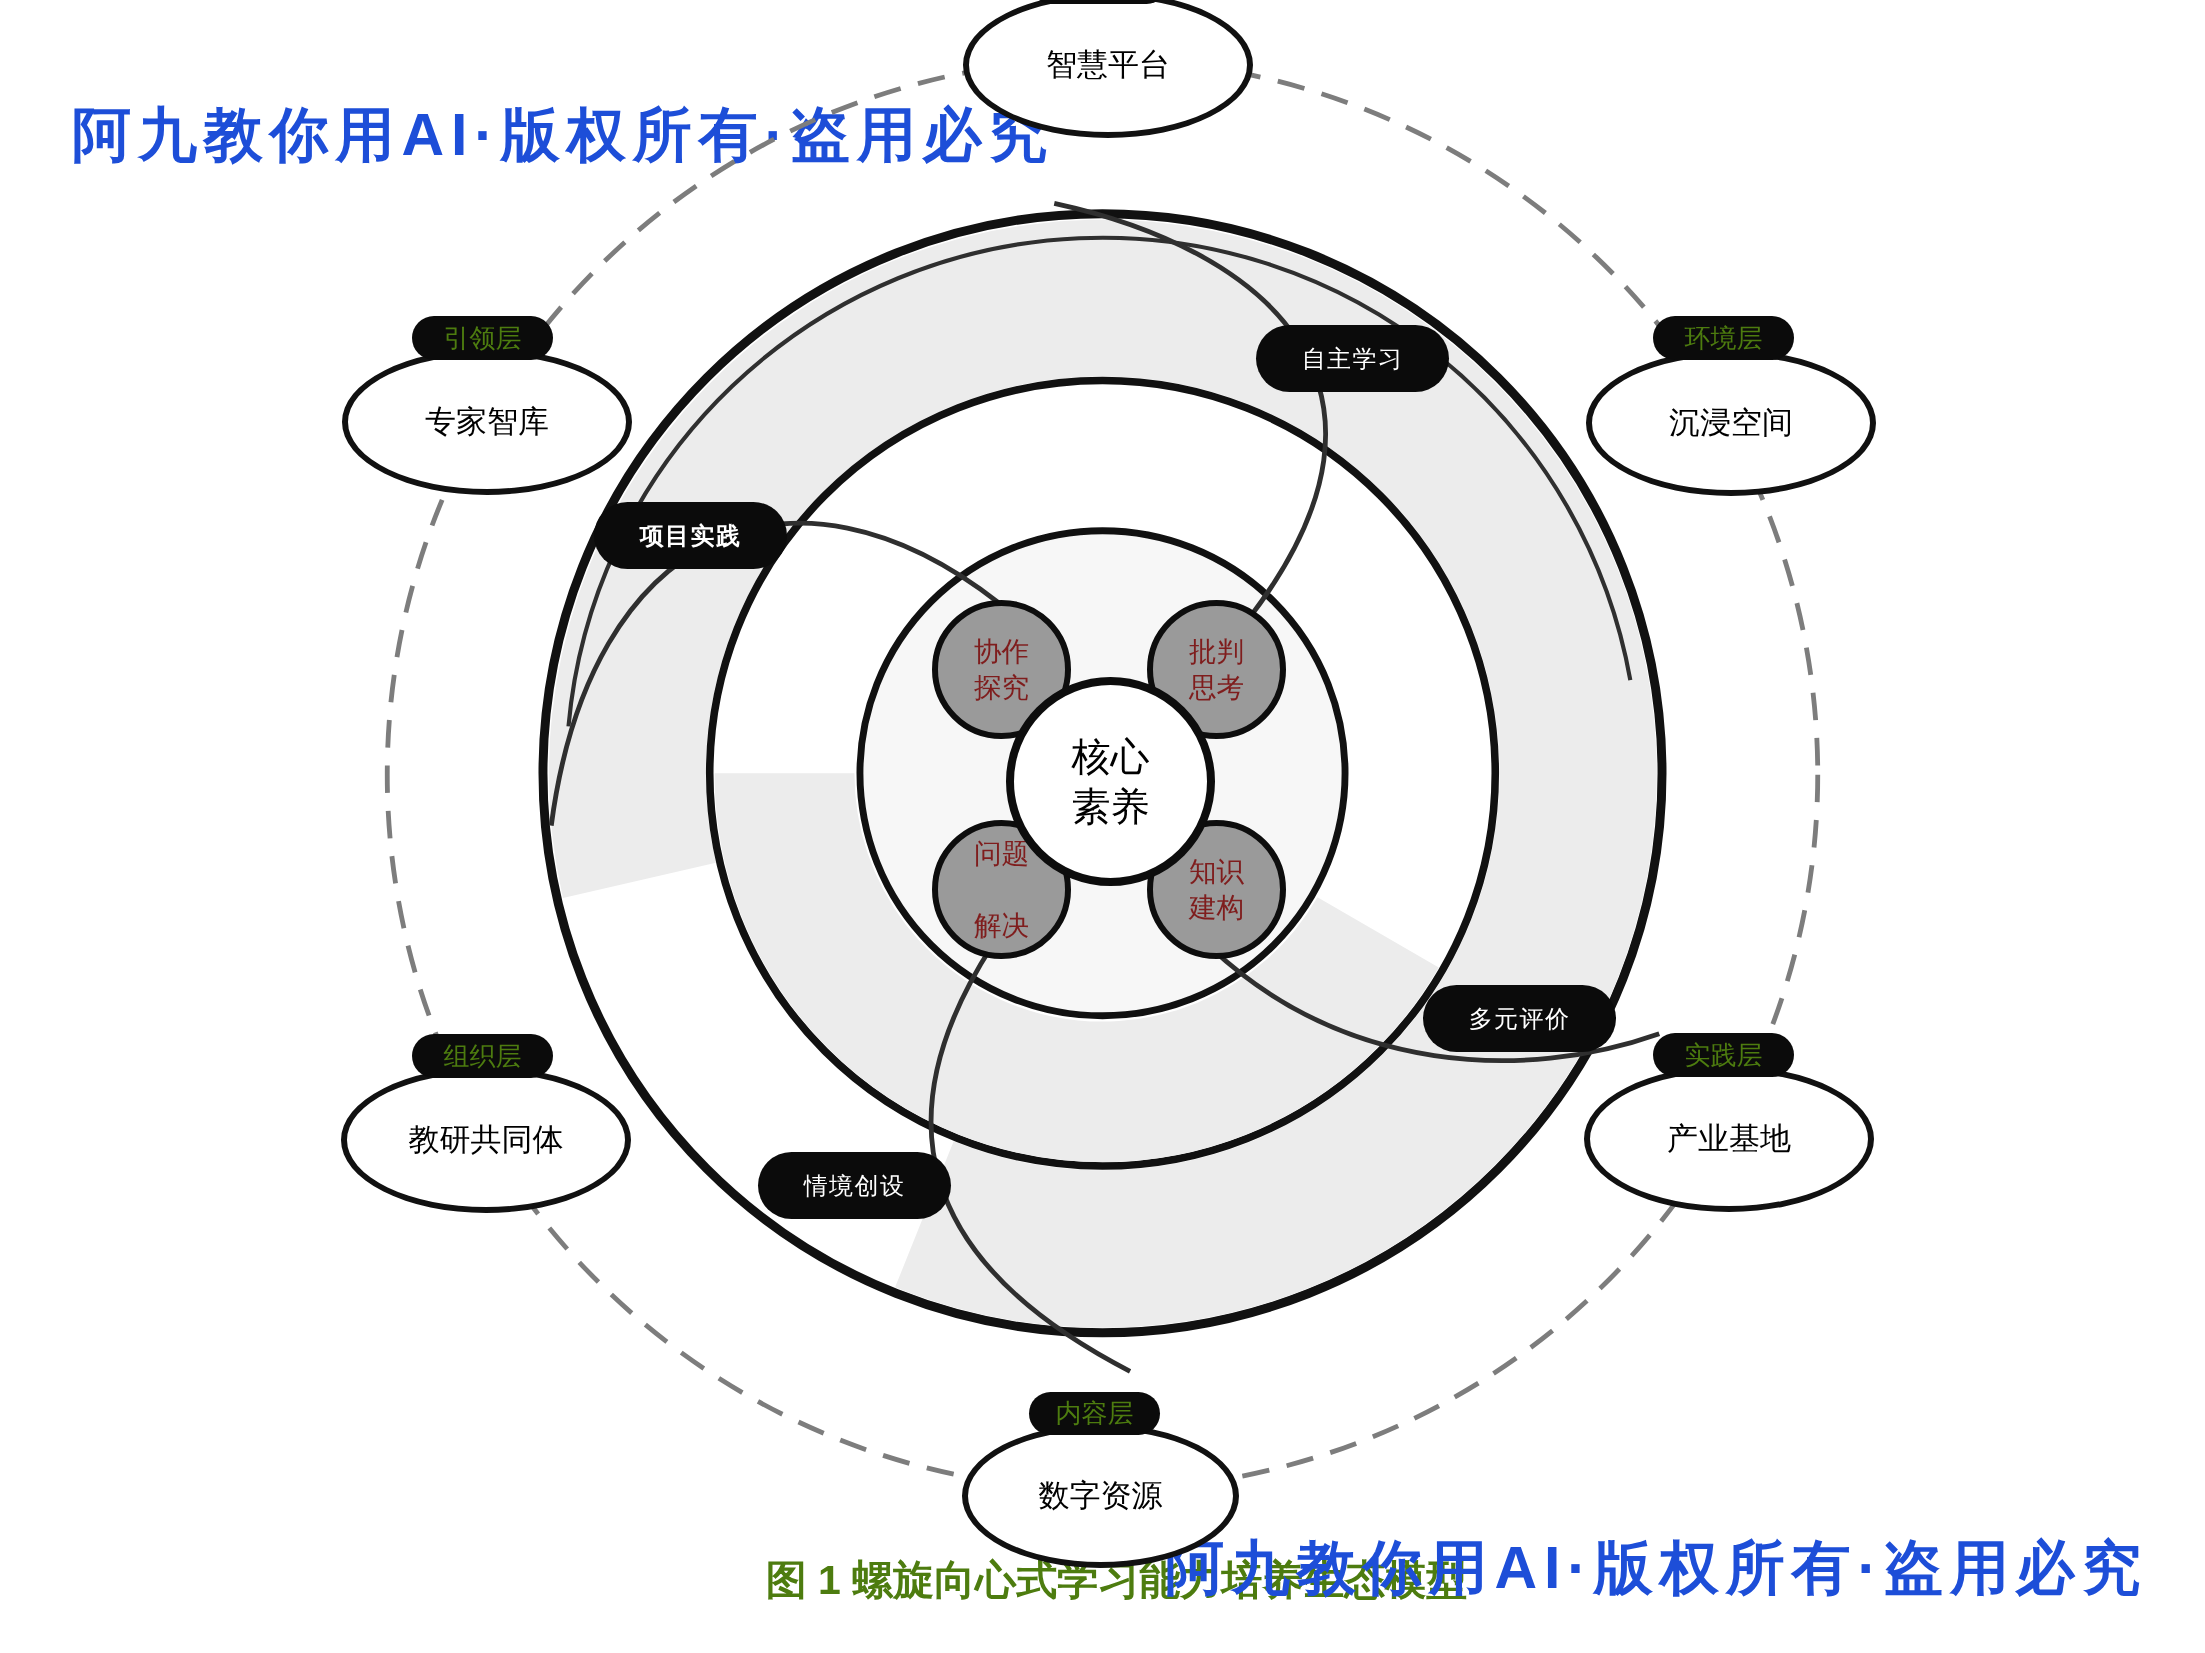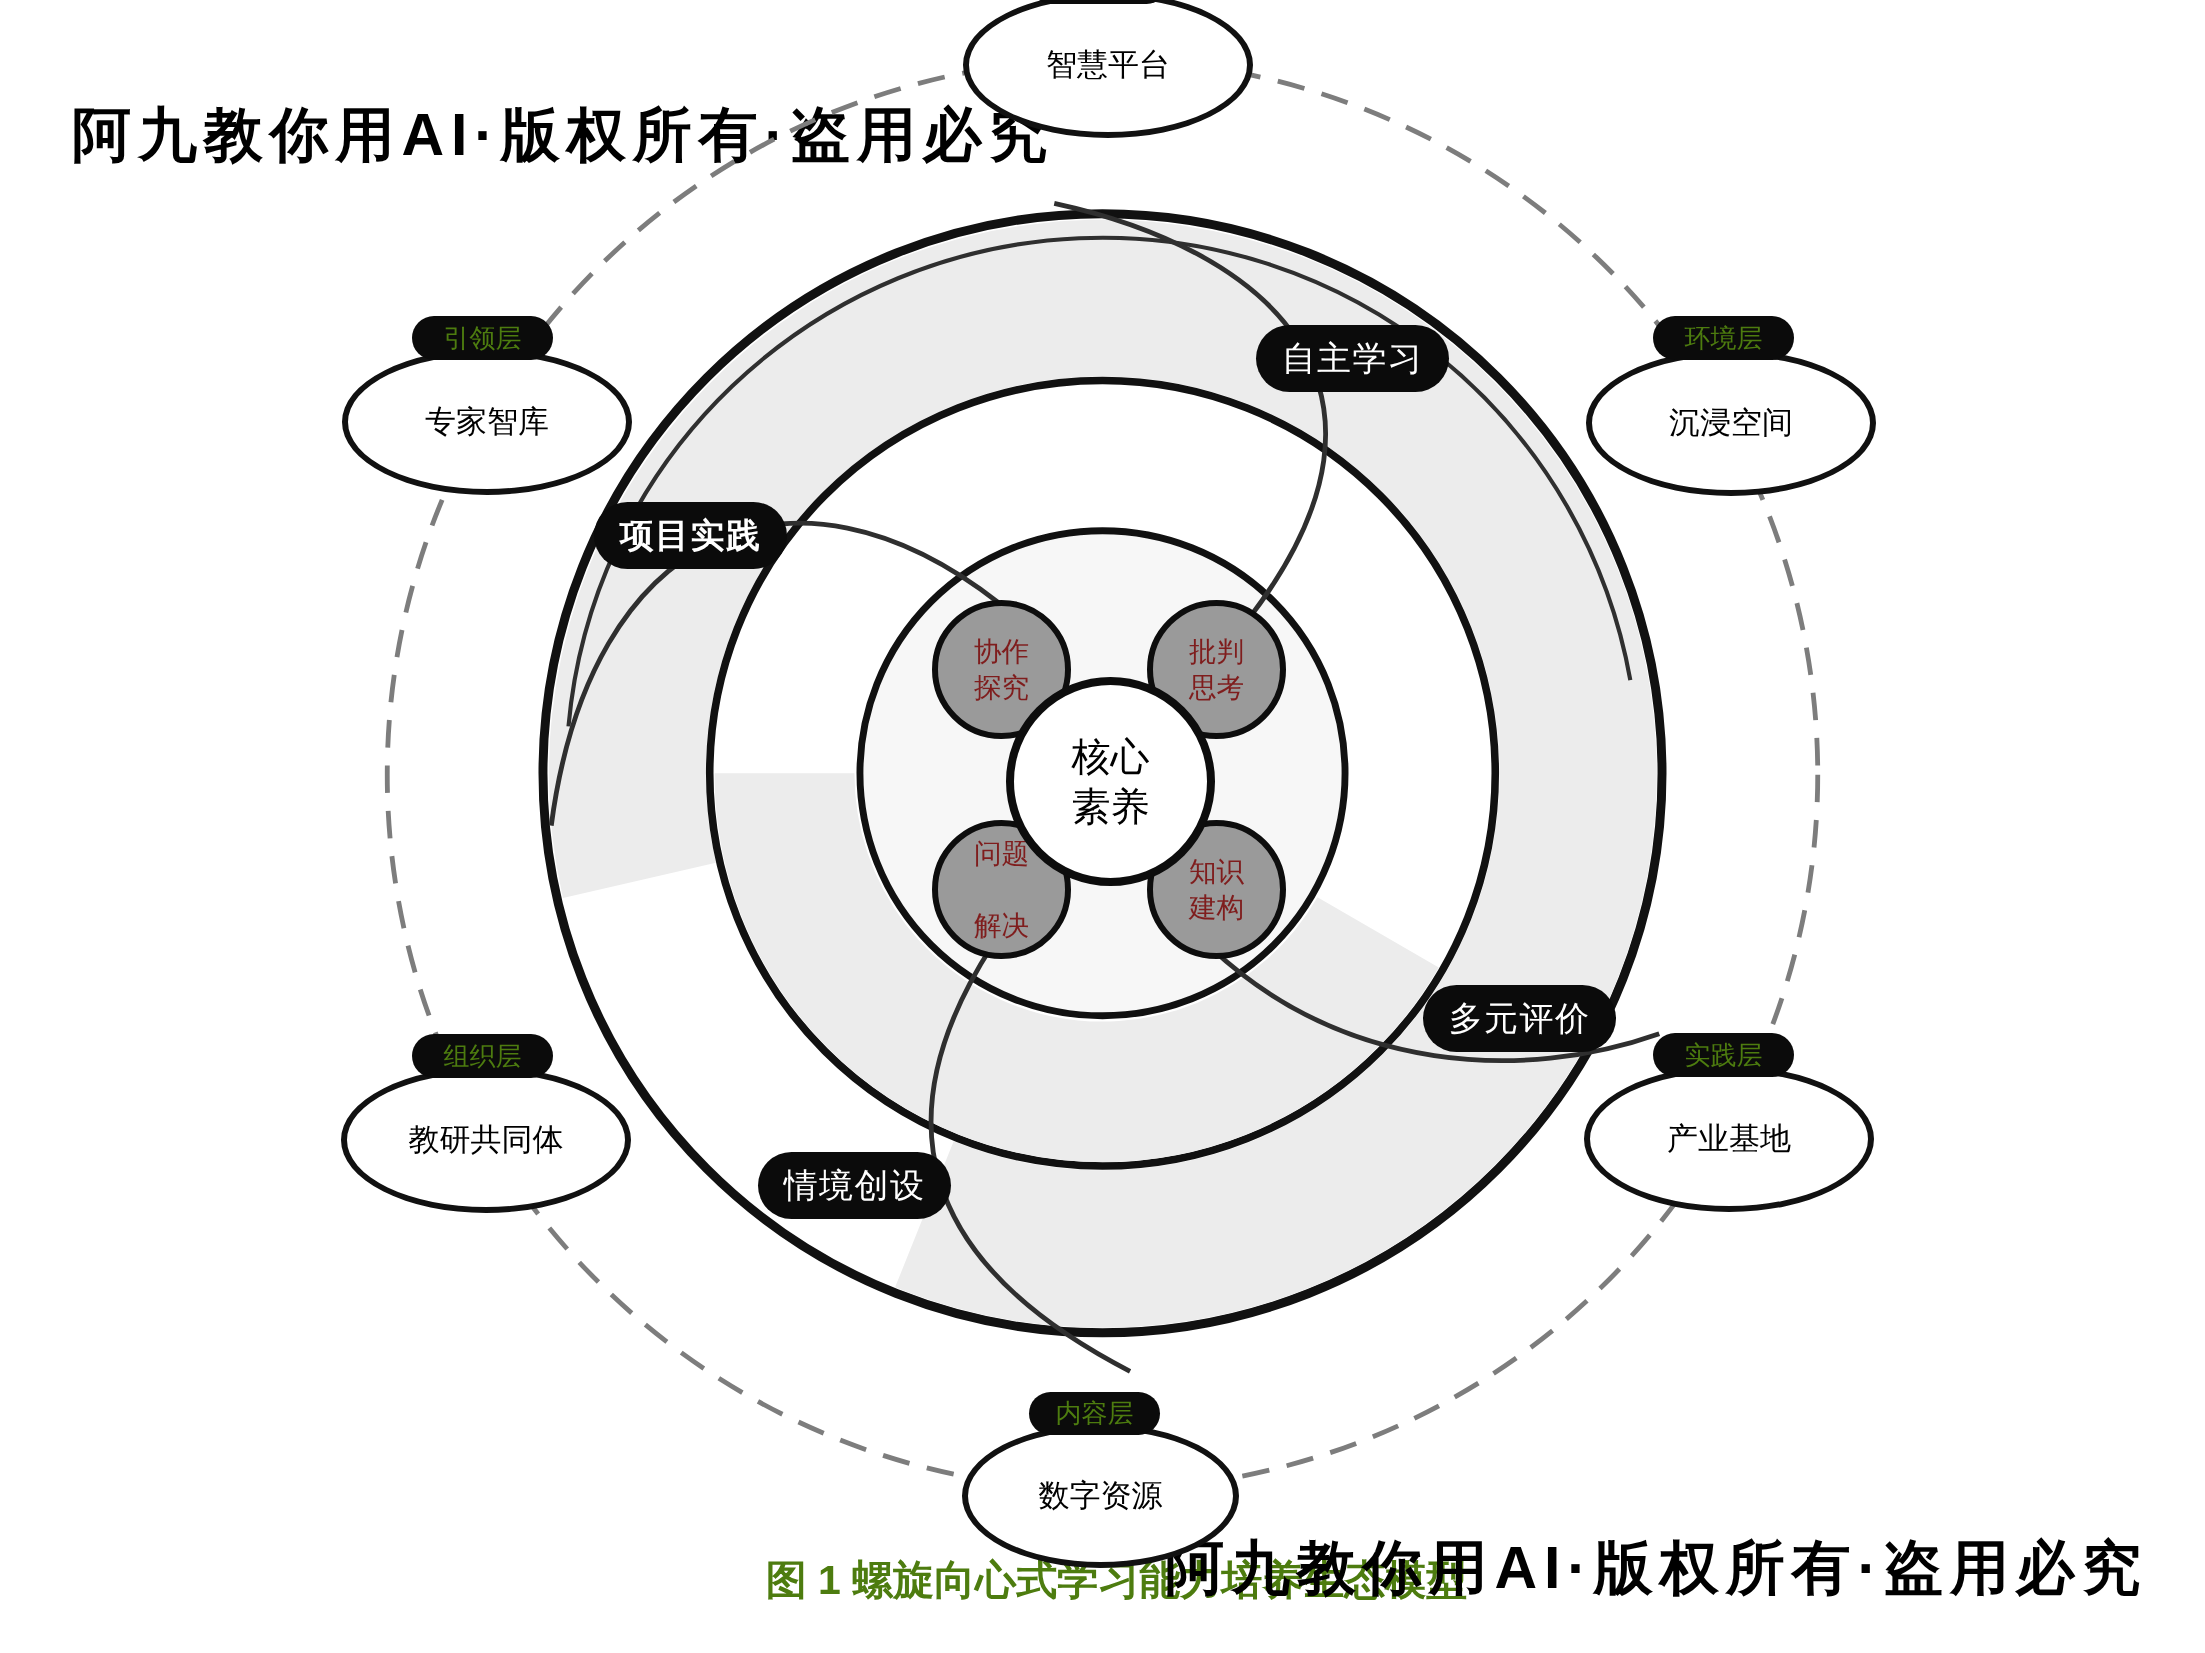--- a/index.html
+++ b/index.html
@@ -3,21 +3,21 @@
 <meta charset="utf-8">
 <style>
   html,body{margin:0;padding:0;}
   body{
     width:2205px;height:1654px;position:relative;overflow:hidden;
     background:#ffffff;
     font-family:"Liberation Sans", sans-serif;
   }
   
   .watermark{
-    position:absolute;color:#000000;font-size:59px;font-weight:bold;
+    position:absolute;color:#1d4ed8;font-size:59px;font-weight:bold;
     letter-spacing:6.9px;white-space:nowrap;z-index:2;
   }
   
   .caption{
     position:absolute;left:703px;top:1553px;width:827px;text-align:center;
     font-size:41px;font-weight:bold;color:#4d7c0f;z-index:1;white-space:nowrap;
   }
   
   #diagram-svg{position:absolute;left:0;top:0;z-index:3;}
   
@@ -30,21 +30,21 @@
   .tag-pill{
     position:absolute;background:#0b0b0b;color:#4d7c0f;border-radius:23.4px;
     display:flex;align-items:center;justify-content:center;
     font-size:26px;z-index:5;
   }
   
   .stage-pill{
     position:absolute;background:#0b0b0b;color:#fff;border-radius:34px;
     width:193px;height:67px;
     display:flex;align-items:center;justify-content:center;
-    font-size:34px;z-index:5;letter-spacing:1.4px;
+    font-size:24px;z-index:5;letter-spacing:1.4px;
   }
   
   .ability-circle{
     position:absolute;width:127px;height:127px;border-radius:50%;
     background:#9a9a9a;border:6.9px solid #0d0d0d;color:#7f1d1d;
     display:flex;flex-direction:column;align-items:center;justify-content:center;
     font-size:27.6px;line-height:36px;z-index:4;text-align:center;
   }
   
   .core-circle{

